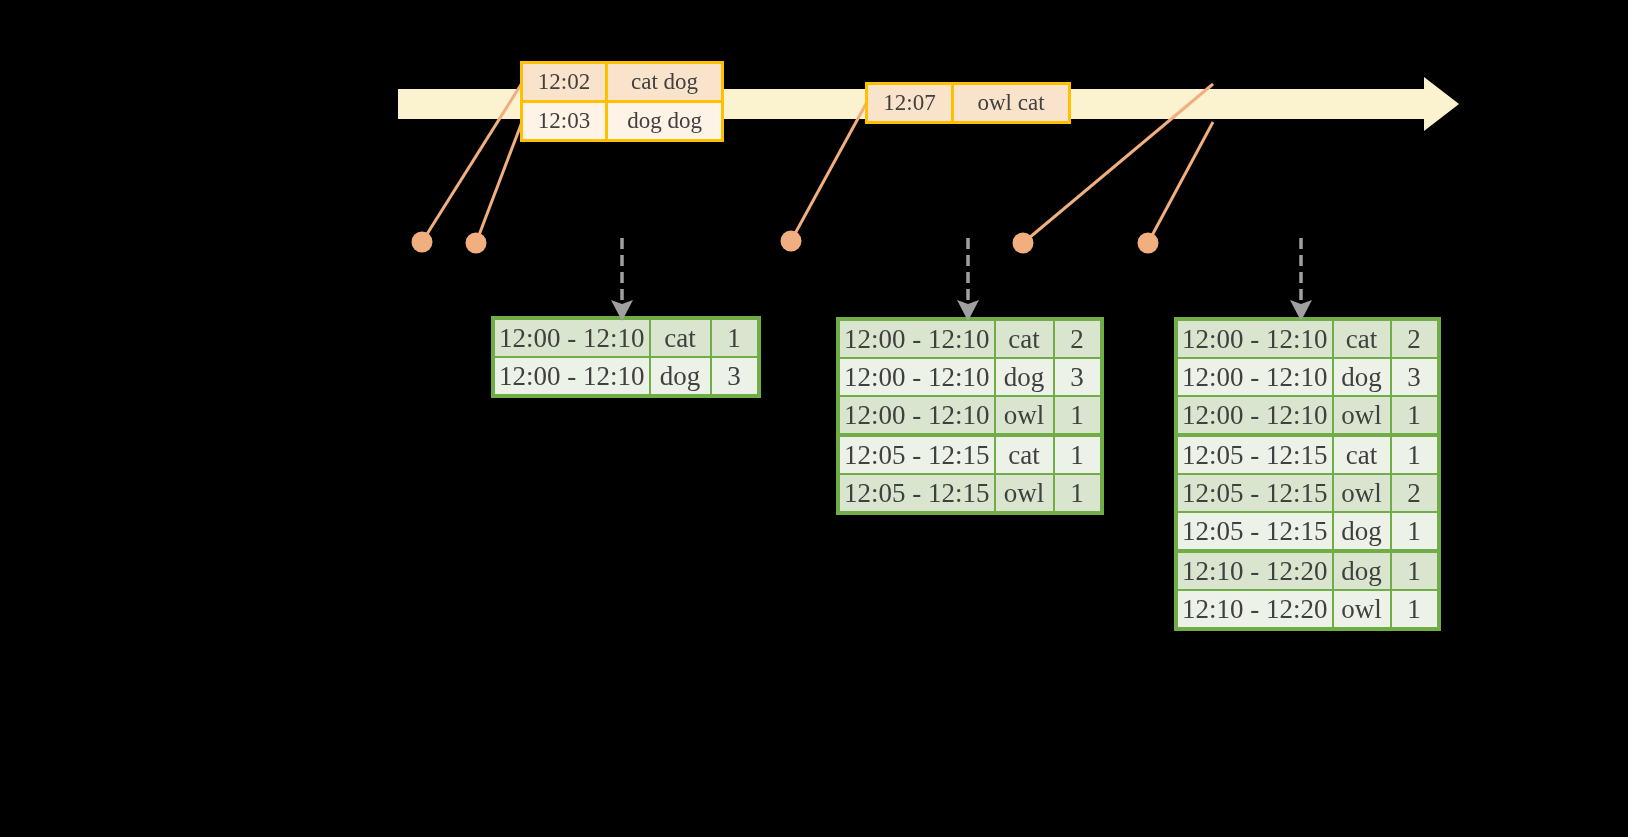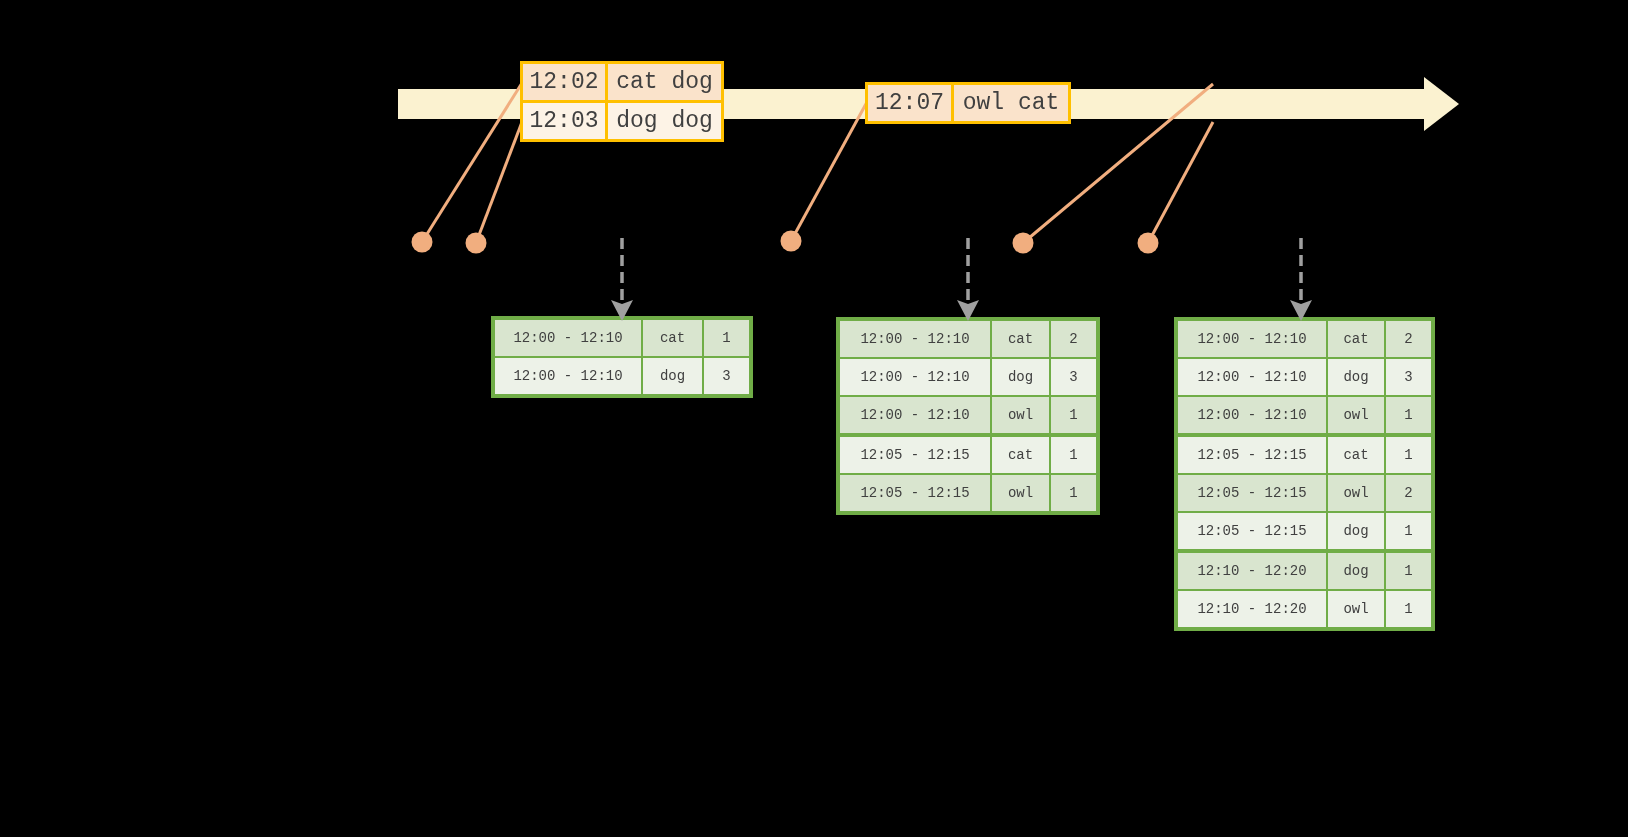--- a/index.html
+++ b/index.html
@@ -1,39 +1,39 @@
 <!DOCTYPE html>
 <html style="--background: #000000; --timeline_fill: #FBF2D0; --event_border: #FFC000; --event_row_dark: #FAE3CB; --event_row_light: #FDF3E6; --connector: #F1AE7F; --result_border: #70AD47; --result_row_dark: #D9E5CF; --result_row_light: #EDF2E8; --trigger_arrow: #A0A0A0; --text: #404040;"><head>
 <meta charset="utf-8">
 <style>
   html,body { margin:0; padding:0; background:#000; }
   .canvas {
     position:relative; width:1628px; height:837px; overflow:hidden;
     background: var(--background, #000);
-    font-family:Liberation Mono, monospace;
+    font-family:Liberation Serif, serif;
     color: var(--text, #404040);
   }
   svg.overlay { position:absolute; left:0; top:0; width:1628px; height:837px; }
   svg.under { z-index:1; }
   svg.over  { z-index:3; }
   table.dtable {
     position:absolute; z-index:2;
     border-collapse:collapse; table-layout:fixed;
     text-align:center;
   }
   table.dtable td { padding:0 4px; vertical-align:middle; text-align:center; overflow:hidden; white-space:nowrap; }
 
   
   .etable { border:3px solid var(--event_border); font-size:23px; }
   .etable td { border:3px solid var(--event_border); height:36px; }
   .etable tr.dark  td { background:var(--event_row_dark); }
   .etable tr.light td { background:var(--event_row_light);margin-top:8px; }
 
   
-  .gtable { border:4px solid var(--result_border); font-size:14px; }
+  .gtable { border:4px solid var(--result_border); font-size:27px; }
   .gtable td { border:2px solid var(--result_border); height:36px; }
   .gtable tr.grp td { border-bottom-width:4px; }
   .gtable tr.dark  td { background:var(--result_row_dark); }
   .gtable tr.light td { background:var(--result_row_light); }
 </style>
 </head>
 <body>
 
 <div class="canvas">
 

